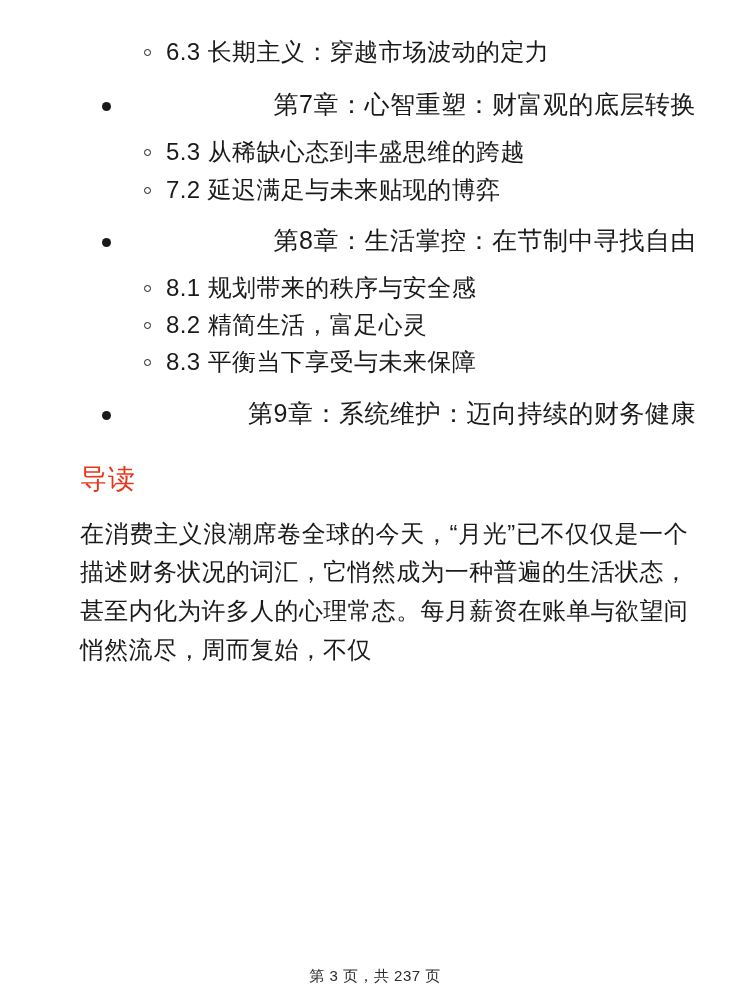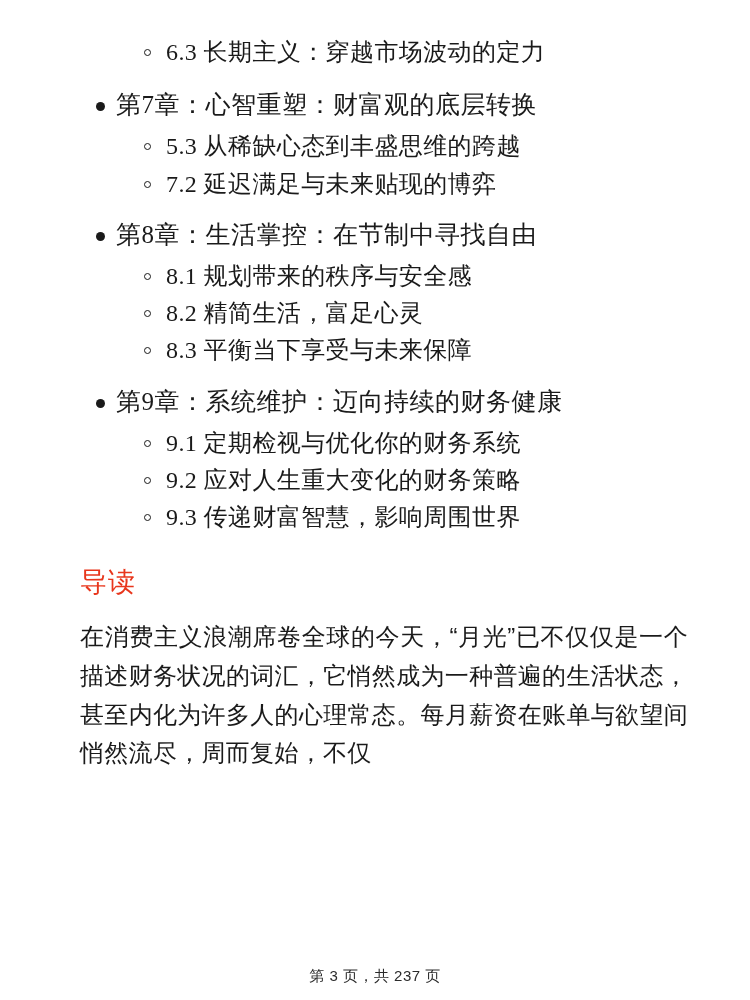--- a/index.html
+++ b/index.html
@@ -17,22 +17,23 @@
   }
   .page {
     width: 750px;
     height: 1000px;
     box-sizing: border-box;
     padding: 36px 40px 0 40px;
     position: relative;
   }
   ul.toc {
     list-style: none;
-    margin: 8px;
+    margin: 14px;
     padding: 0;
+    text-align: right;
   }
   li.chapter {
     position: relative;
     font-size: 25px;
     line-height: 1.35;
     margin: 0 0 6px 0;
     padding-left: 68px;
     letter-spacing: 0.5px;
     font-weight: 400;
   }
@@ -65,21 +66,20 @@
     left: 104px;
     top: 13px;
     width: 7px;
     height: 7px;
     border: 1.6px solid #1a1a1a;
     border-radius: 50%;
     box-sizing: border-box;
   }
   .group {
     margin-bottom: 18px;
-    font-family: Liberation Serif, serif;
   }
   .group.first {
     margin-bottom: 20px;
   }
   .intro-heading {
     color: #e8361c;
     font-size: 27px;
     font-weight: normal;
     margin: 30px 0 18px 40px;
     letter-spacing: 1px;
@@ -133,24 +133,19 @@
       <li class="section">8.1 规划带来的秩序与安全感</li>
       <li class="section">8.2 精简生活，富足心灵</li>
       <li class="section">8.3 平衡当下享受与未来保障</li>
     </ul>
   </div>
 
   <div class="group">
     <ul class="toc">
       <li class="chapter">第9章：系统维护：迈向持续的财务健康</li>
     </ul>
-    <ul class="sections">
-      <li class="section">9.1 定期检视与优化你的财务系统</li>
-      <li class="section">9.2 应对人生重大变化的财务策略</li>
-      <li class="section">9.3 传递财富智慧，影响周围世界</li>
-    </ul>
   </div>
 
   <h2 class="intro-heading">导读</h2>
   <p class="intro-body">在消费主义浪潮席卷全球的今天，“月光”已不仅仅是一个描述财务状况的词汇，它悄然成为一种普遍的生活状态，甚至内化为许多人的心理常态。每月薪资在账单与欲望间悄然流尽，周而复始，不仅</p>
 
   <div class="footer">第 3 页，共 237 页</div>
 </div>
 
 </body></html>

